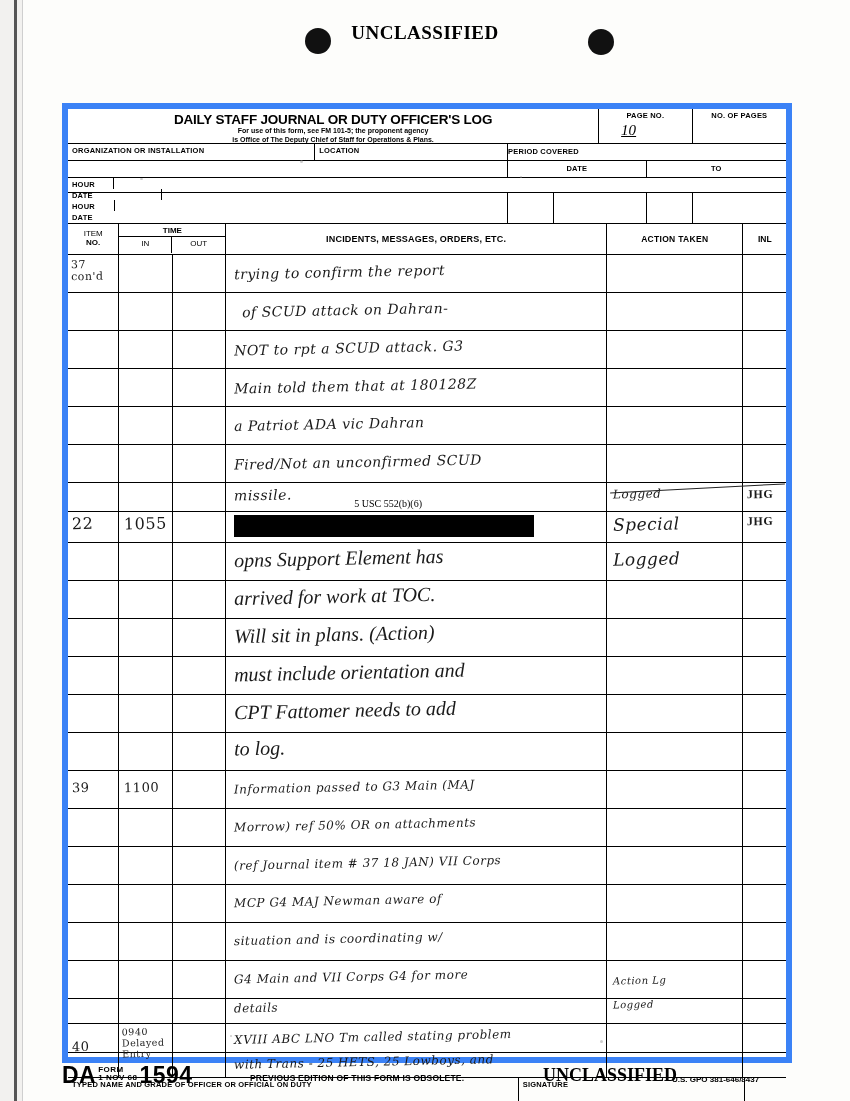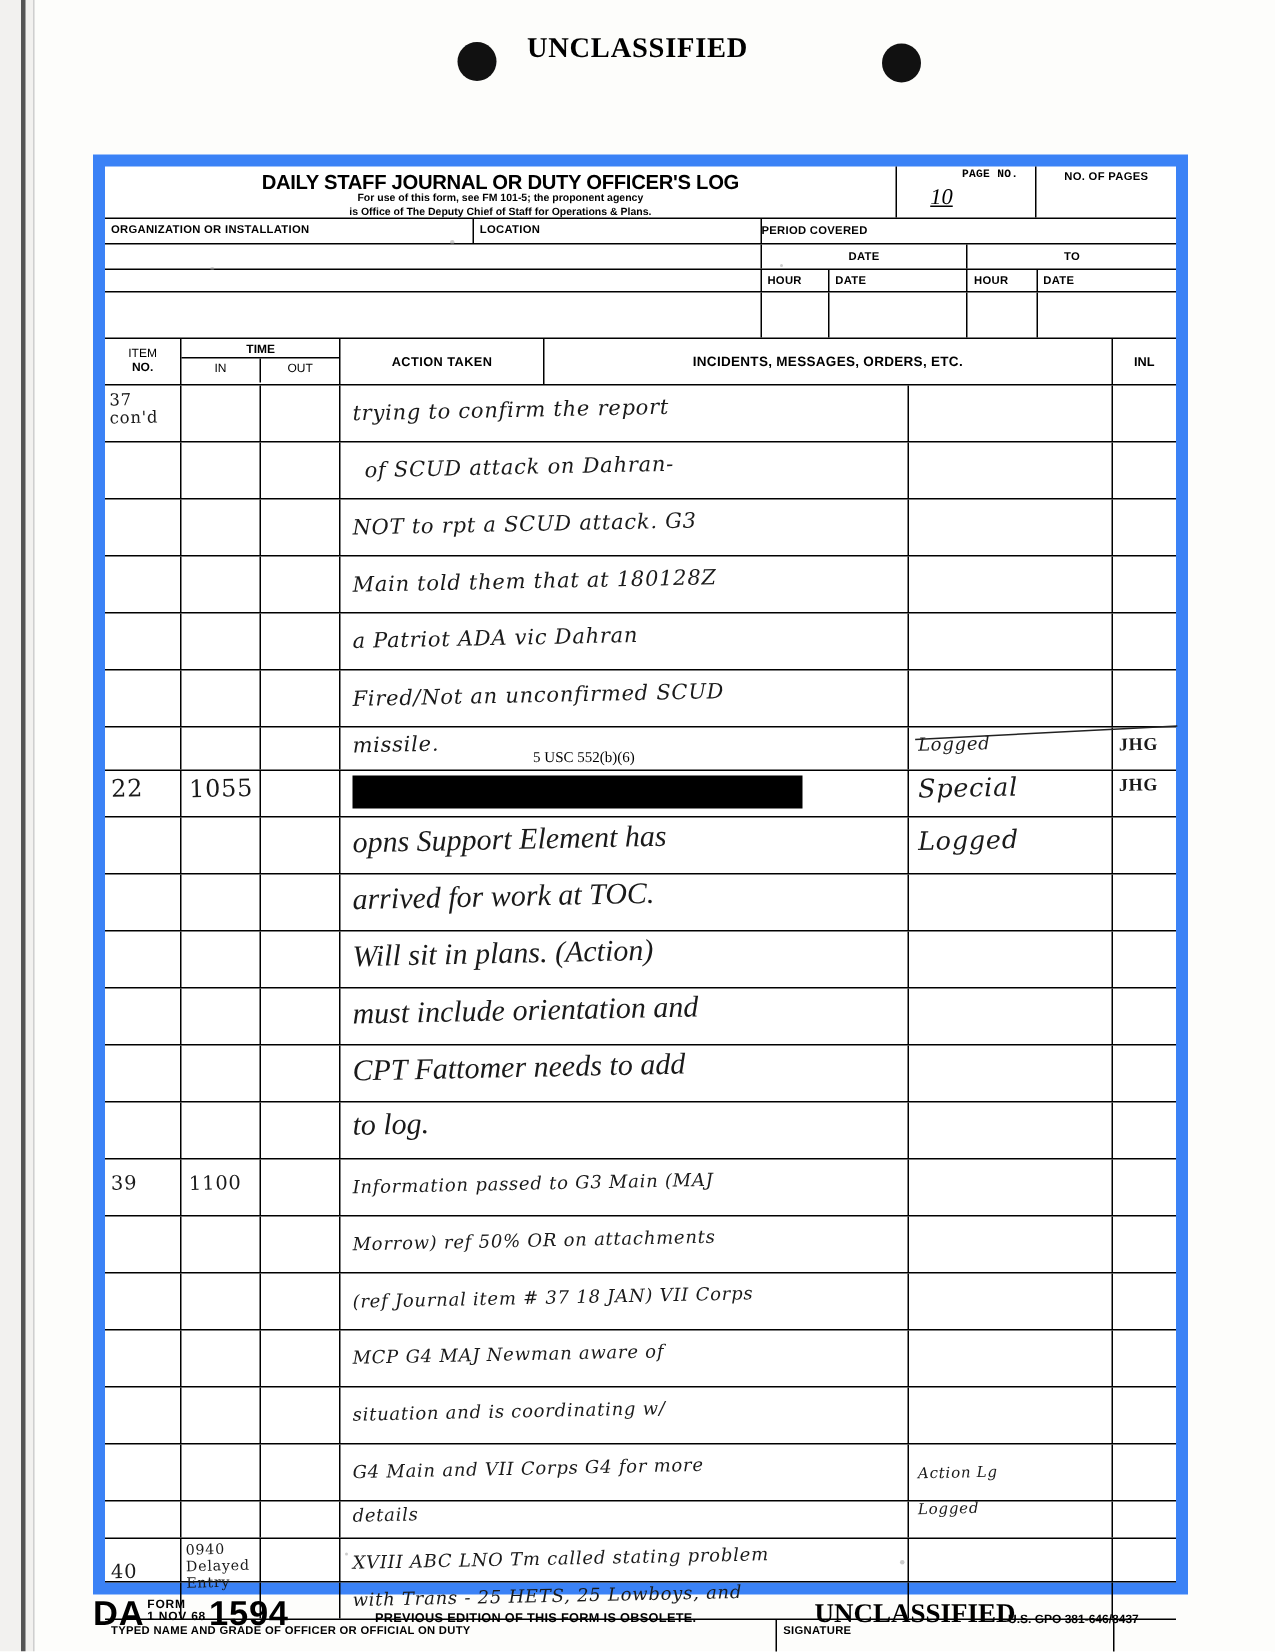--- a/index.html
+++ b/index.html
@@ -64,21 +64,21 @@
   .hole.left { left: 305px; top: 28px; }
   .hole.right { left: 588px; top: 29px; }
 
   
   .form {
     position: absolute;
     left: 62px;
     top: 103px;
     width: 730px;
     height: 960px;
-    border: 8px solid #3b82f6;
+    border: 6px solid #3b82f6;
     box-sizing: border-box;
     background: #fff;
   }
 
   .row { display: flex; }
   .cell {
     border-right: 1px solid #000;
     box-sizing: border-box;
     position: relative;
   }
@@ -132,21 +132,21 @@
   .r2 .loc { width: 195px; }
   .r2 .per { width: 281px; }
   .r2 .per .lbl { position: static; display: block; padding-top: 3px; }
 
   .r3 { height: 16px; }
   .r3 .from { width: 140px; text-align: center; }
   .r3 .to { width: 141px; text-align: center; }
   .r3 .pad { width: 445px; }
   .r3 .lbl { position: static; display: block; padding-top: 3px; }
 
-  .r4 { height: 14px; }
+  .r4 { height: 14px; flex-direction: column; }
   .r4 .pad { width: 445px; }
   .r4 .hour1 { width: 46px; }
   .r4 .date1 { width: 94px; }
   .r4 .hour2 { width: 47px; }
   .r4 .date2 { width: 94px; }
   .r4 .lbl { position: static; display: block; padding-top: 2px; padding-left: 4px; }
 
   .r5 { height: 30px; }
   .r5 .pad { width: 445px; }
   .r5 .c { width: 46px; }
@@ -338,21 +338,21 @@
 
   <div class="form">
 
     <div class="row hdr bline">
       <div class="cell hdr-title">
         <div class="t1">DAILY STAFF JOURNAL OR DUTY OFFICER'S LOG</div>
         <div class="t2">For use of this form, see FM 101-5; the proponent agency</div>
         <div class="t2">is Office of  The Deputy Chief of Staff for Operations &amp; Plans.</div>
       </div>
       <div class="cell hdr-page">
-        <div class="lbl tinyc" style="left:16px;width:100%;font-family:Liberation Mono, monospace;">PAGE NO.</div>
+        <div class="lbl tinyc" style="left:0;width:100%;">PAGE NO.</div>
         <div class="pageno-val">10</div>
       </div>
       <div class="cell hdr-pages">
         <div class="lbl tinyc" style="left:0;width:100%;text-align:center;">NO. OF PAGES</div>
         <div class="pageno-val" style="left:30px;text-decoration:none;"></div>
       </div>
     </div>
 
     <div class="row r2 bline">
       <div class="cell org">
@@ -415,25 +415,25 @@
         <div class="l1">ITEM</div>
         <div class="l2">NO.</div>
       </div>
       <div class="cell c-time">
         <div class="time-top">TIME</div>
         <div class="time-bot">
           <div>IN</div>
           <div>OUT</div>
         </div>
       </div>
+      <div class="cell c-inc">
+        <div class="l1">INCIDENTS, MESSAGES, ORDERS, ETC.</div>
+      </div>
       <div class="cell c-act">
         <div class="l1">ACTION TAKEN</div>
-      </div>
-      <div class="cell c-inc">
-        <div class="l1">INCIDENTS, MESSAGES, ORDERS, ETC.</div>
       </div>
       <div class="cell c-inl">
         <div class="l1">INL</div>
       </div>
     </div>
 
     <div class="row brow bline">
       <div class="cell b-item">
           <span class="hw numc">37
 con'd</span>

